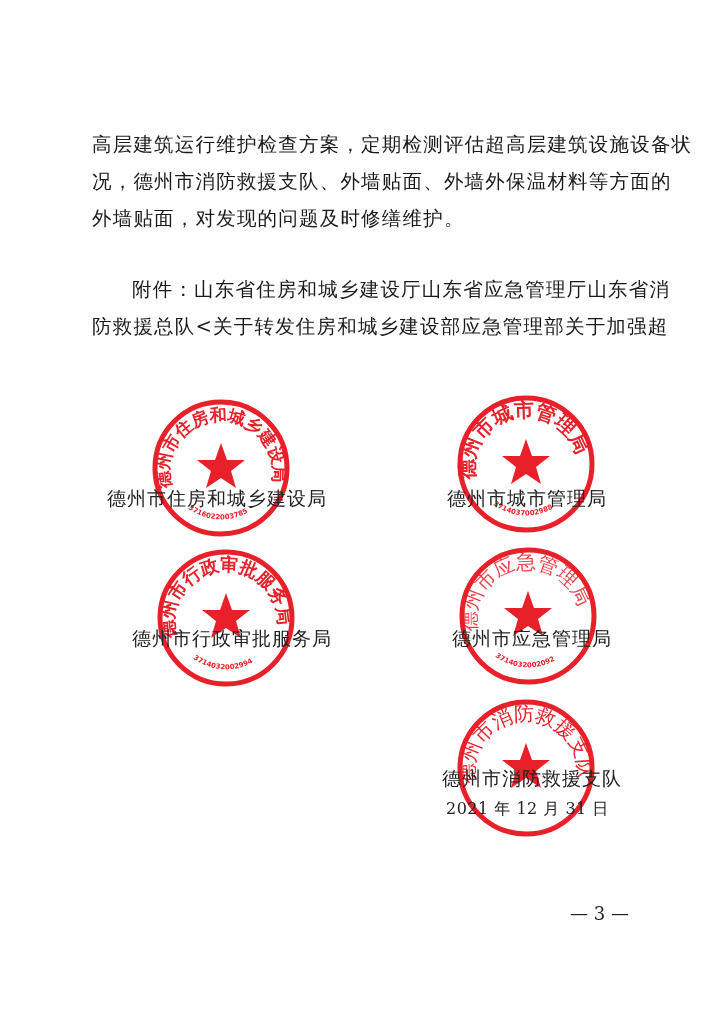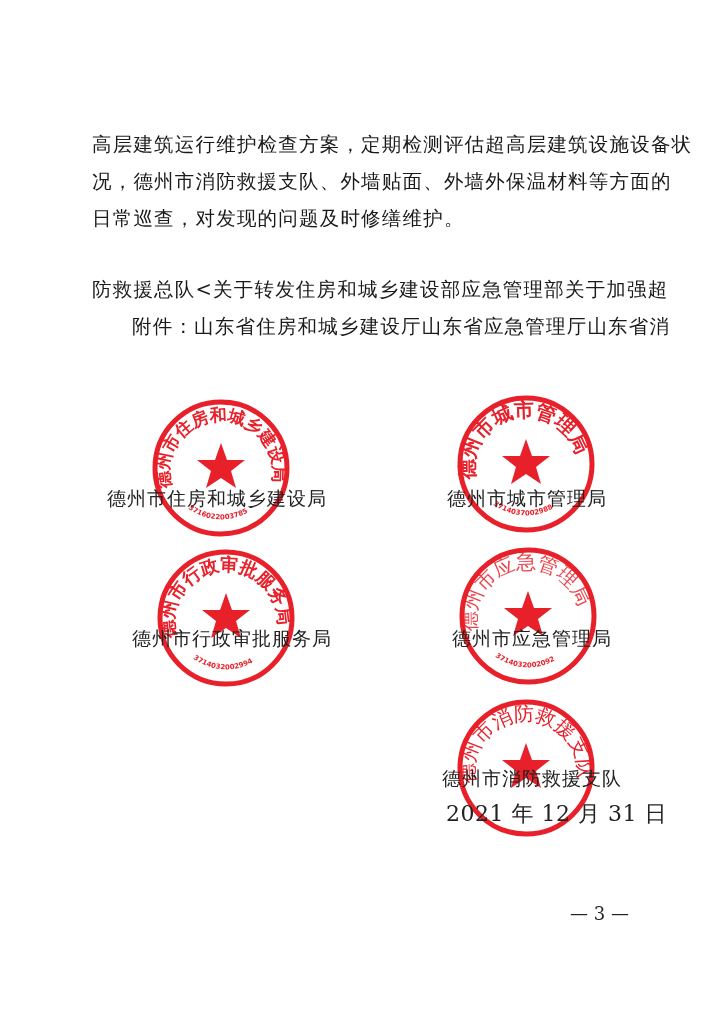--- a/index.html
+++ b/index.html
@@ -6,37 +6,37 @@
   body { width: 722px; height: 1020px; position: relative; overflow: hidden;
          font-family: "DejaVu Serif", "Liberation Serif", serif; color: #1a1a1a; }
   .para { position: absolute; left: 92px; width: 548px; font-size: 19.5px; line-height: 37px; letter-spacing: 1.2px; }
   .para .line { display: block; white-space: nowrap; }
   .p1 { top: 126px; }
   .p2 { top: 271px; }
   .indent { padding-left: 40px; }
   .seal { position: absolute; }
   .seal svg { display: block; }
   .sign { position: absolute; font-size: 19px; letter-spacing: 1px; white-space: nowrap; color: #222; z-index: 2; }
-  .date { position: absolute; font-size: 22px; white-space: nowrap; color: #222; z-index: 2; letter-spacing: 0.5px; }
+  .date { position: absolute; font-size: 16px; white-space: nowrap; color: #222; z-index: 2; letter-spacing: 0.5px; }
   .pagenum { position: absolute; left: 570px; top: 903px; font-size: 18px; white-space: nowrap; color: #222; }
 </style>
 </head>
 <body>
 
 <div>
 
   <div class="para p1">
     <span class="line">高层建筑运行维护检查方案，定期检测评估超高层建筑设施设备状</span>
     <span class="line">况，德州市消防救援支队、外墙贴面、外墙外保温材料等方面的</span>
-    <span class="line">日常巡查，对发现的问题及时修缮维护。</span>
+    <span class="line">外墙贴面，对发现的问题及时修缮维护。</span>
   </div>
 
   <div class="para p2">
+    <span class="line indent">附件：山东省住房和城乡建设厅山东省应急管理厅山东省消</span>
     <span class="line">防救援总队&lt;关于转发住房和城乡建设部应急管理部关于加强超</span>
-    <span class="line indent">附件：山东省住房和城乡建设厅山东省应急管理厅山东省消</span>
   </div>
 
   <div class="seal" style="left:150px; top:397px;">
     <svg width="142" height="142" viewBox="0 0 142 142">
       <circle cx="71" cy="71" r="66" fill="none" stroke="#e8202a" stroke-width="5"></circle>
       <polygon points="71,46 77,63 95,63 81,74 86,91 71,81 56,91 61,74 47,63 65,63" fill="#e8202a"></polygon>
       <defs>
           <path id="arc1" d="M 24,98 A 52,52 0 1,1 118,98"></path>
           <path id="arcb1" d="M 30,104 A 55,55 0 0,0 112,104"></path>
         </defs>

